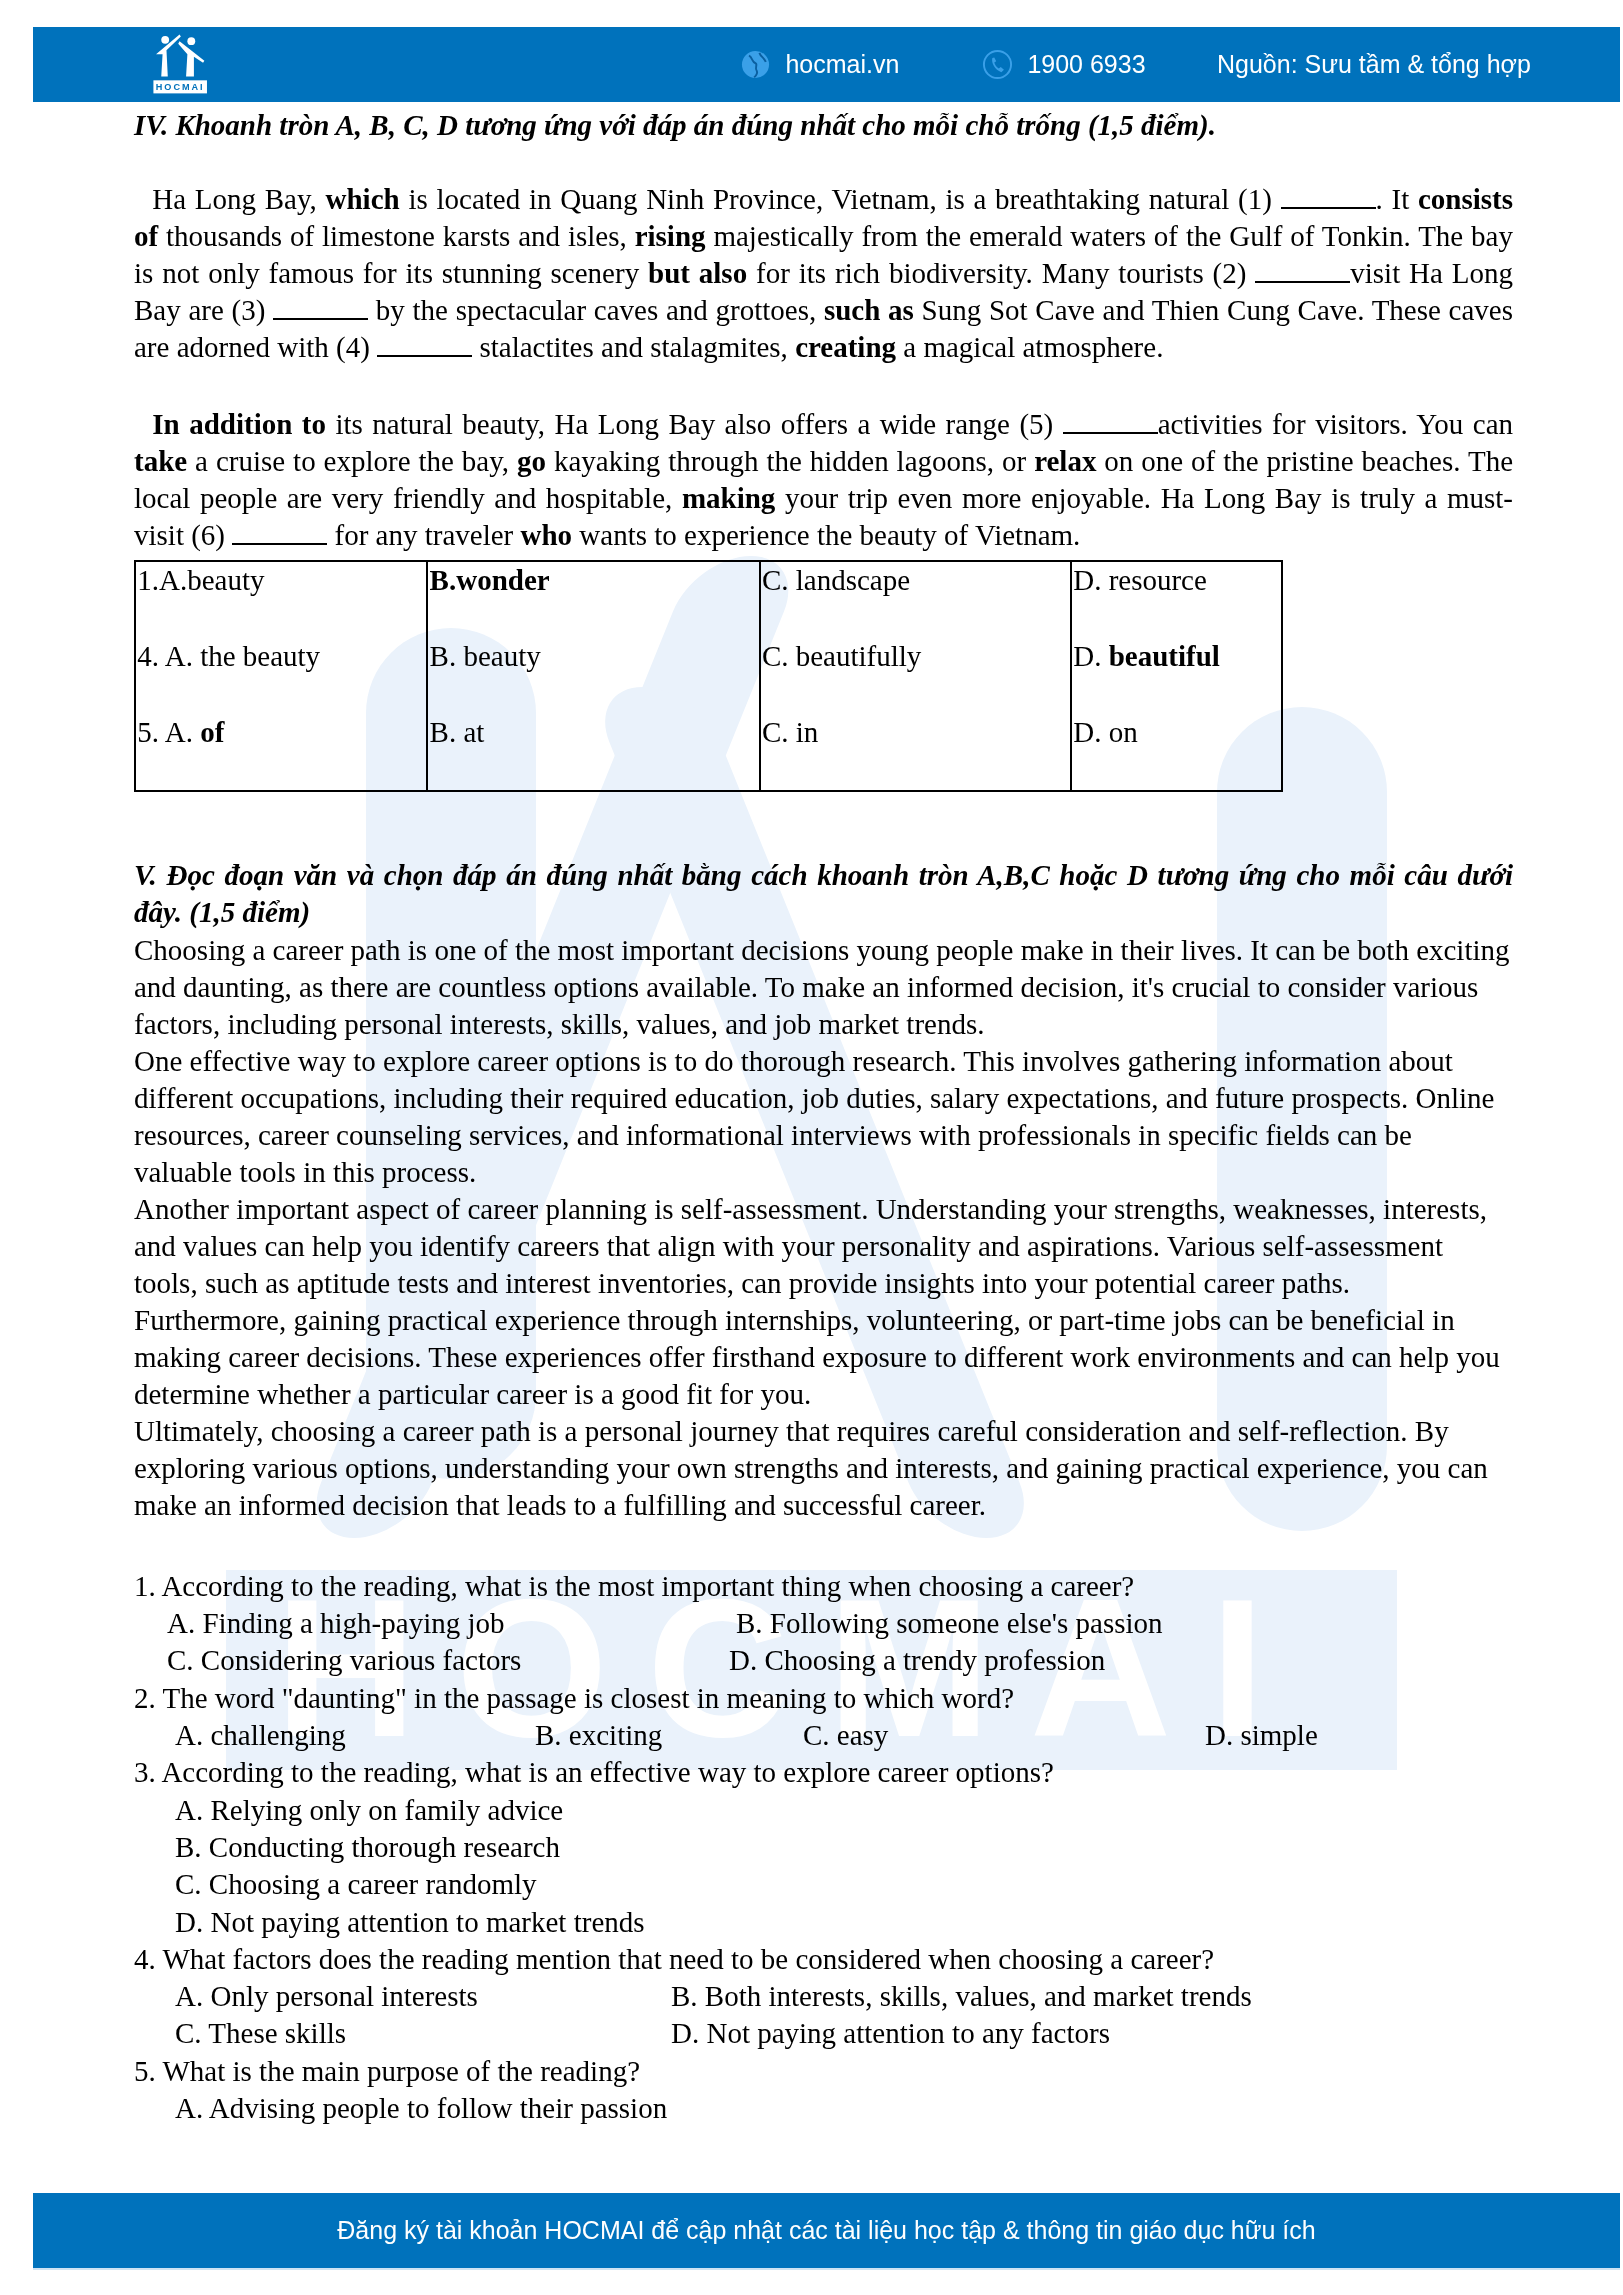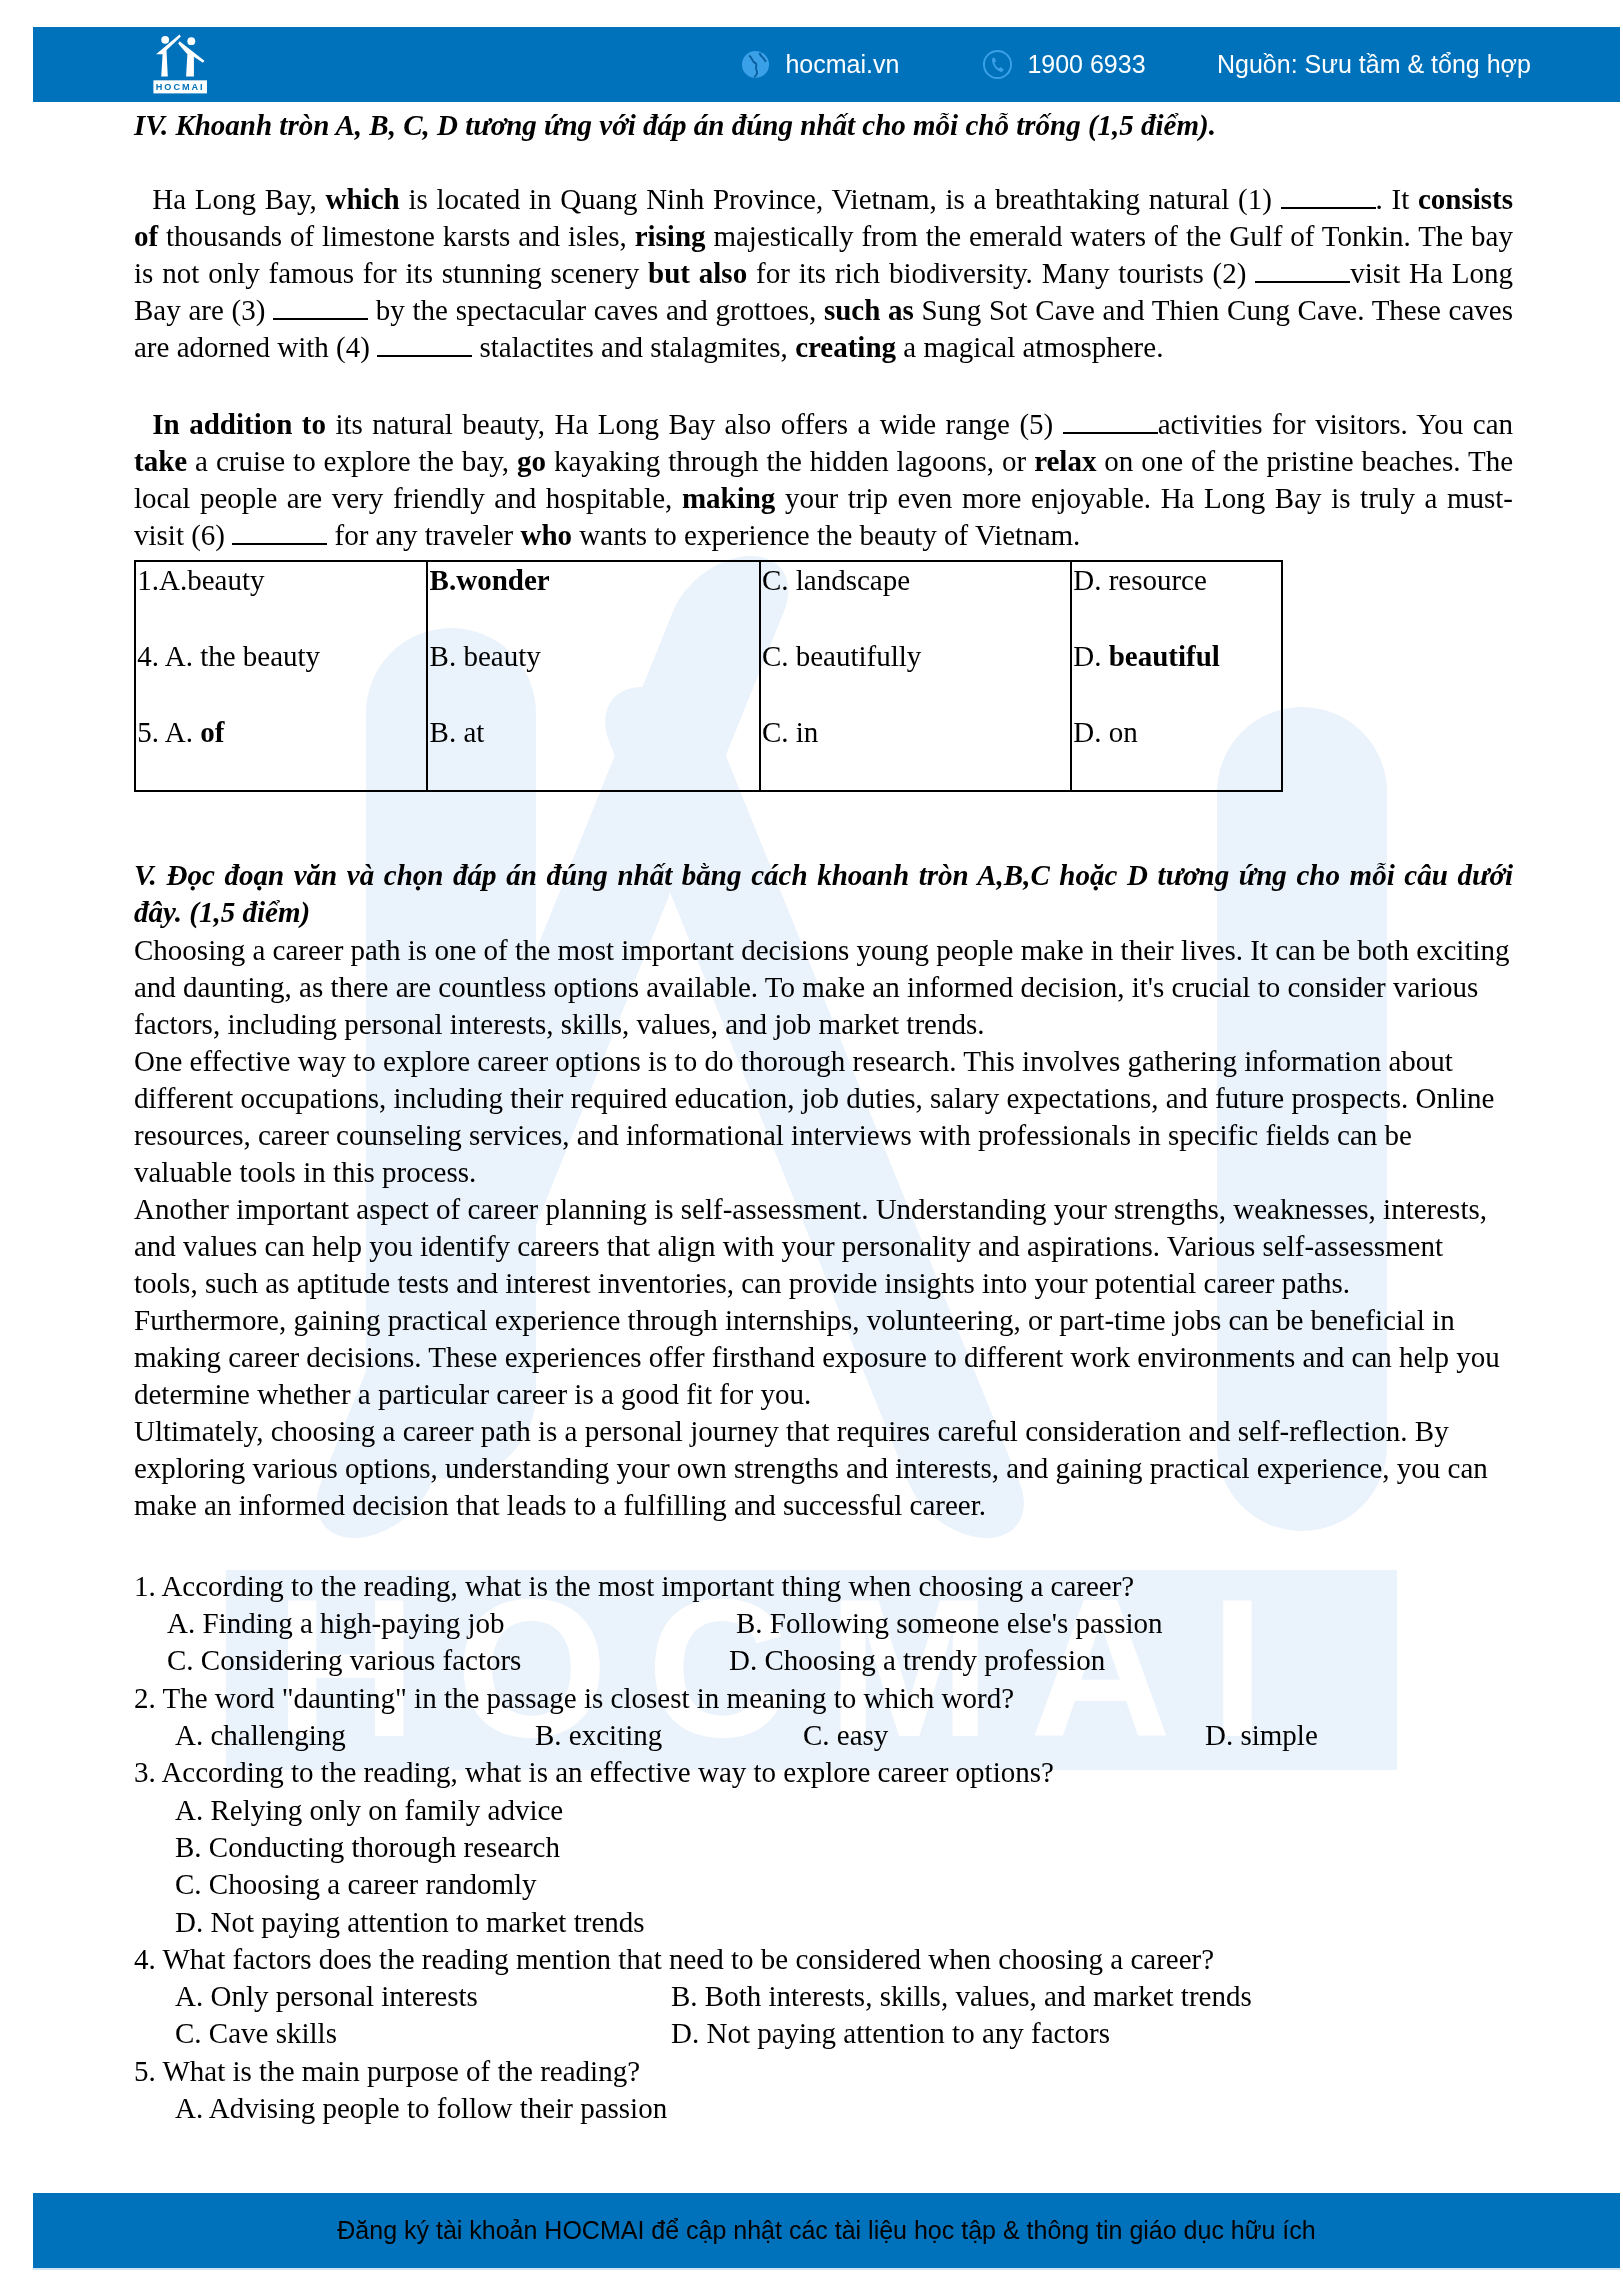--- a/index.html
+++ b/index.html
@@ -59,21 +59,21 @@
   .table td:first-child { border-left:none; }
   .c1 { width:289px; } .c2 { width:329px; } .c3 { width:308px; }
 
   .plain { position:absolute; left:0; width:1379px; font-size:29px; line-height:37px; }
   .q { position:absolute; left:0; font-size:29px; line-height:37px; white-space:nowrap; }
   .opt { position:absolute; font-size:29px; line-height:37px; white-space:nowrap; }
 
   .footer {
     position:absolute; left:33px; top:2193px; width:1587px; height:75px;
     background:#0072bc; z-index:2; display:flex; align-items:center; justify-content:center;
-    font-family:"Liberation Sans", sans-serif; color:#000000; font-size:25px;
+    font-family:"Liberation Sans", sans-serif; color:#ffffff; font-size:25px;
     box-shadow:0 2px 0 #cfe3f3;
   }
 </style>
 </head>
 <body>
 
 <div class="wm wm-circle-l"></div>
 <div class="wm wm-a-left"></div>
 <div class="wm wm-a-right"></div>
 <div class="wm wm-circle-r"></div>
@@ -162,21 +162,21 @@
 
   <div class="q" style="top:1754px;">3. According to the reading, what is an effective way to explore career options?</div>
   <div class="opt" style="left:41px; top:1792px;">A. Relying only on family advice</div>
   <div class="opt" style="left:41px; top:1829px;">B.  Conducting thorough research</div>
   <div class="opt" style="left:41px; top:1866px;">C.  Choosing a career randomly</div>
   <div class="opt" style="left:41px; top:1904px;">D.  Not paying attention to market trends</div>
 
   <div class="q" style="top:1941px;">4. What factors does the reading mention that need to be considered when choosing a career?</div>
   <div class="opt" style="left:41px; top:1978px;">A. Only personal interests</div>
   <div class="opt" style="left:537px; top:1978px;">B. Both interests, skills, values, and market trends</div>
-  <div class="opt" style="left:41px; top:2015px;">C. Cave skills</div>
+  <div class="opt" style="left:41px; top:2015px;">C. These skills</div>
   <div class="opt" style="left:537px; top:2015px;">D. Not paying attention to any factors</div>
 
   <div class="q" style="top:2053px;">5. What is the main purpose of the reading?</div>
   <div class="opt" style="left:41px; top:2090px;">A.  Advising people to follow their passion</div>
 </div>
 
 <div class="footer">
   <span>Đăng ký tài khoản HOCMAI để cập nhật các tài liệu học tập &amp; thông tin giáo dục hữu ích</span>
 </div>
 

